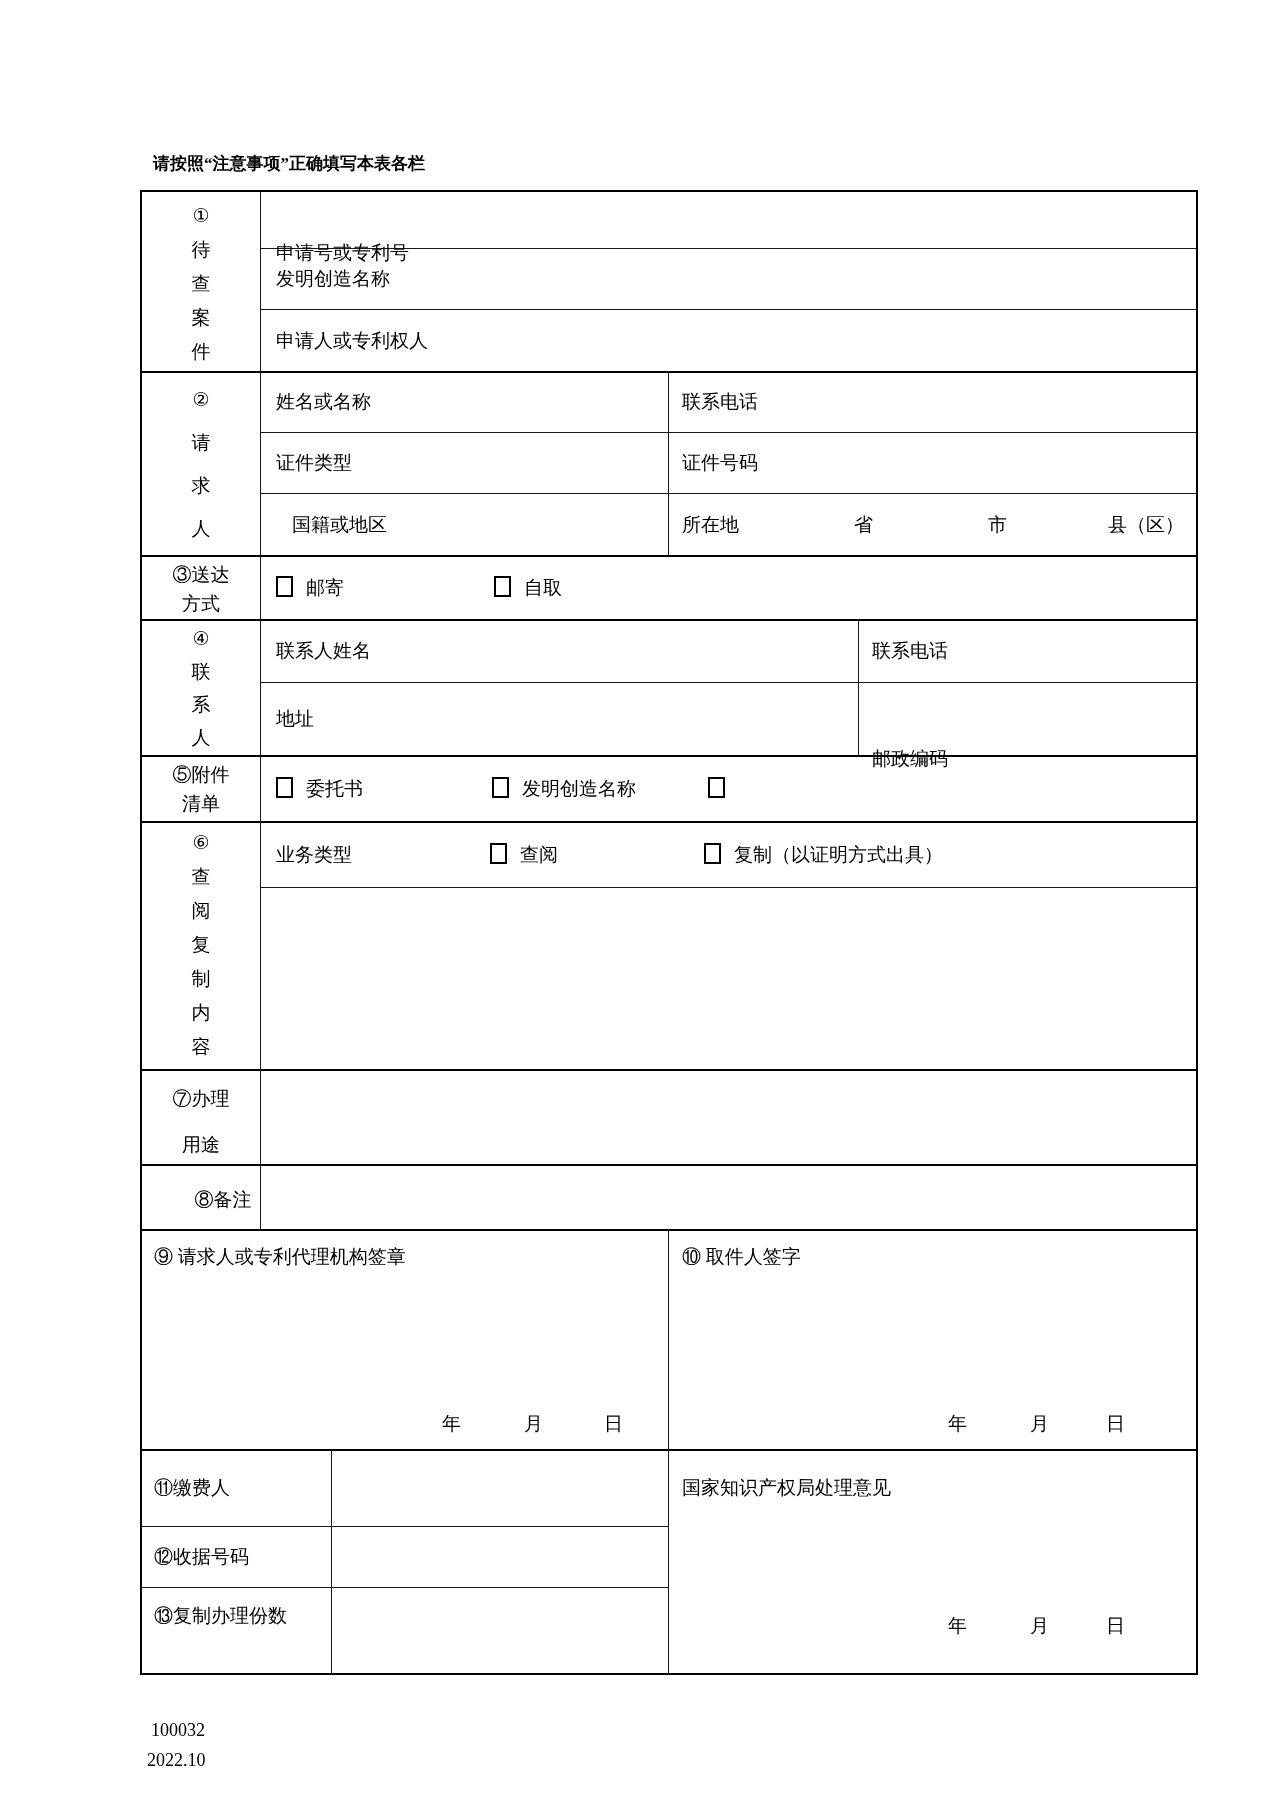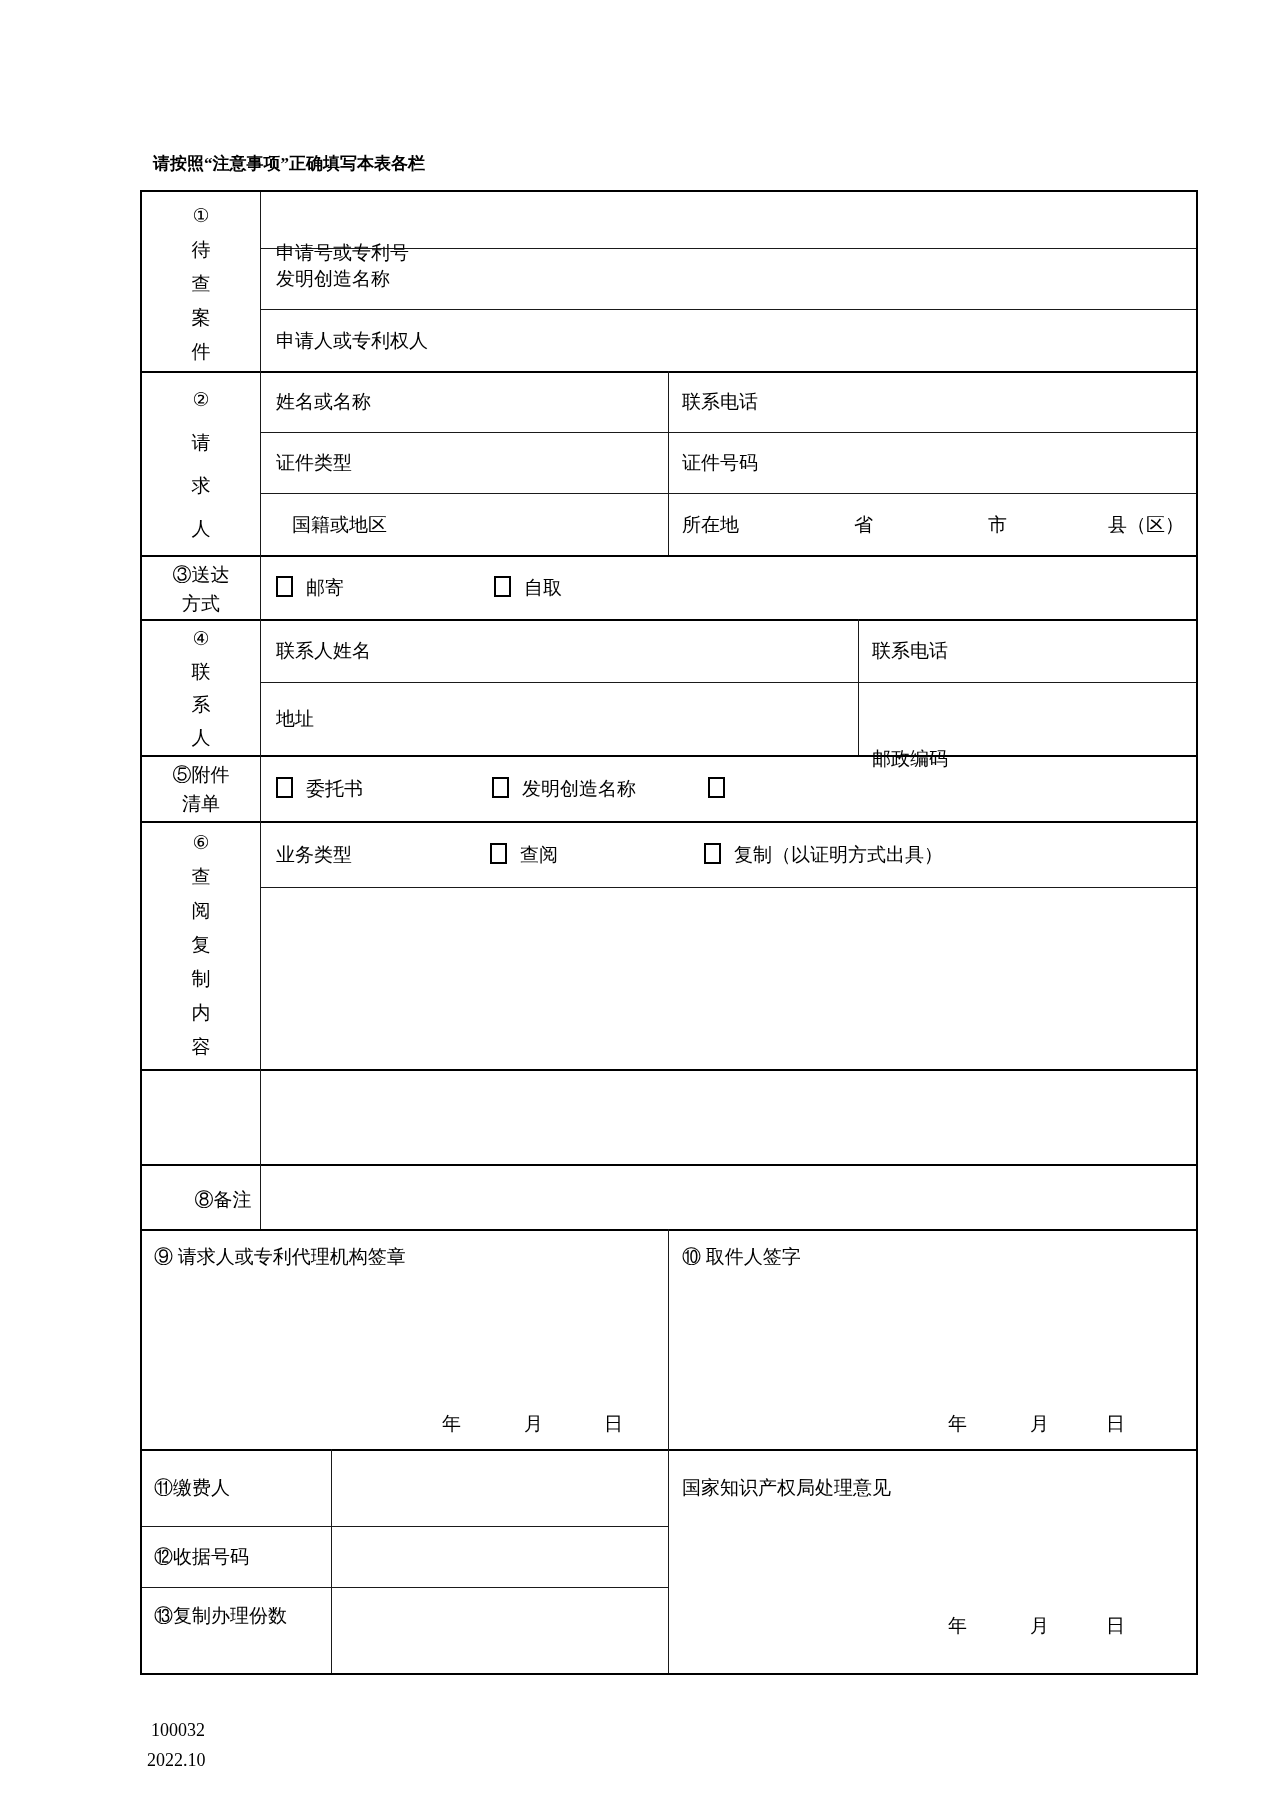--- a/index.html
+++ b/index.html
@@ -70,20 +70,22 @@
 人</div>
     <div class="vlabel" style="top:568px;line-height:29px;">⑤附件
 清单</div>
     <div class="vlabel" style="top:634px;line-height:34px;">⑥
 查
 阅
 复
 制
 内
 容</div>
+    <div class="vlabel" style="top:884px;line-height:46px;">⑦办理
+用途</div>
     <div class="vlabel" style="top:995px;padding-left:22px;">⑧备注</div>
 
     <div class="ct" style="left:134px;top:3px;margin-top:48px;">申请号或专利号</div>
     <div class="ct" style="left:134px;top:77px;">发明创造名称</div>
     <div class="ct" style="left:134px;top:139px;">申请人或专利权人</div>
 
     <div class="ct" style="left:134px;top:200px;">姓名或名称</div>
     <div class="ct" style="left:540px;top:200px;">联系电话</div>
     <div class="ct" style="left:134px;top:261px;">证件类型</div>
     <div class="ct" style="left:540px;top:261px;">证件号码</div>

